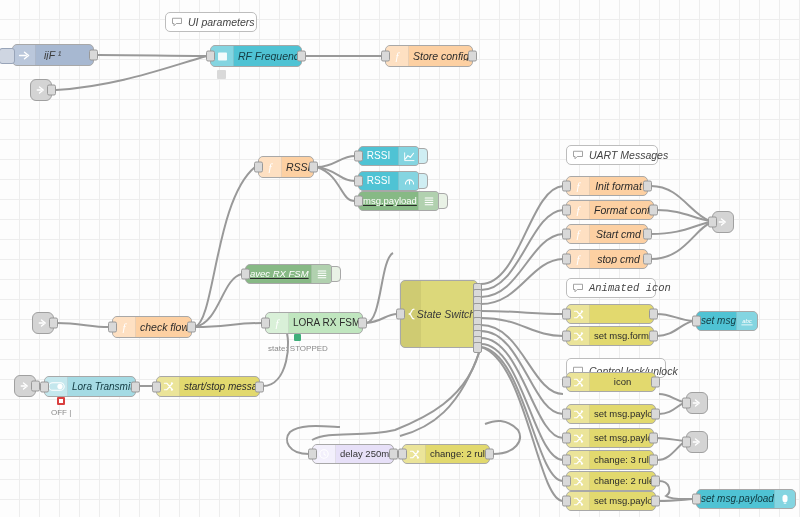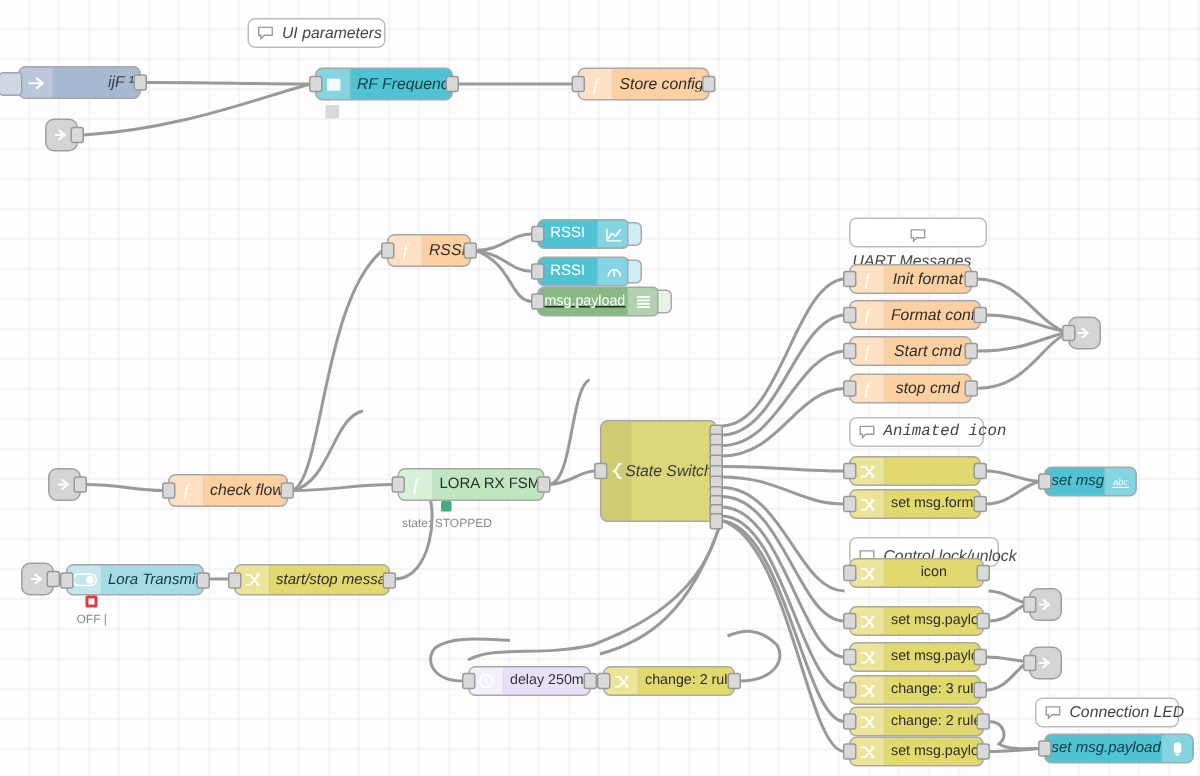--- a/index.html
+++ b/index.html
@@ -214,21 +214,21 @@
 
   <div class="comment" style="left:165px;top:12px;width:92px;">
     <span class="cico">
       <svg width="12" height="12" viewBox="0 0 16 16">
           <path d="M2 3h12v7H7l-3 3v-3H2z" fill="none" stroke="#999" stroke-width="1.2"></path>
         </svg>
     </span>
     <span class="lbl">UI parameters</span>
   </div>
 
-  <div class="comment" style="left:566px;top:145px;width:92px;flex-direction:column;">
+  <div class="comment" style="left:566px;top:145px;width:92px;">
     <span class="cico">
       <svg width="12" height="12" viewBox="0 0 16 16">
           <path d="M2 3h12v7H7l-3 3v-3H2z" fill="none" stroke="#999" stroke-width="1.2"></path>
         </svg>
     </span>
     <span class="lbl">UART Messages</span>
   </div>
 
   <div class="comment" style="left:566px;top:278px;width:90px;font-family:Liberation Mono, monospace;">
     <span class="cico">
@@ -241,30 +241,22 @@
 
   <div class="comment" style="left:566px;top:358px;width:100px;align-items:flex-end;">
     <span class="cico">
       <svg width="12" height="12" viewBox="0 0 16 16">
           <path d="M2 3h12v7H7l-3 3v-3H2z" fill="none" stroke="#999" stroke-width="1.2"></path>
         </svg>
     </span>
     <span class="lbl">Control lock/unlock</span>
   </div>
 
-  <div class="comment" style="left:690px;top:465px;width:96px;">
-    <span class="cico">
-      <svg width="12" height="12" viewBox="0 0 16 16">
-          <path d="M2 3h12v7H7l-3 3v-3H2z" fill="none" stroke="#999" stroke-width="1.2"></path>
-        </svg>
-    </span>
-    <span class="lbl">Connection LED</span>
-  </div>
-
-  <div class="node n-inject" style="left:12px;top:44px;width:82px;height:22px;gap:28px;">
+
+  <div class="node n-inject" style="left:12px;top:44px;width:82px;height:22px;">
     <span class="ico" style="background:rgba(255,255,255,0.22);">
       <svg width="13" height="13" viewBox="0 0 16 16">
           <path d="M2 8h8M8 4l5 4-5 4" fill="none" stroke="#ffffff" stroke-width="1.8" stroke-linecap="round" stroke-linejoin="round"></path>
         </svg>
     </span>
     <span class="lbl" style="text-align:left;padding-left:8px;color:#3b3b3b;">ijF ¹</span>
     <span class="port out"></span>
     <span style="position:absolute;left:-14px;top:3px;width:14px;height:14px;background:#cfd6e2;border:1px solid #98a4b8;border-radius:3px;"></span>
   </div>
 
@@ -337,20 +329,30 @@
     <span class="lbl" style="color:#ffffff;font-size:9.5px;">msg.payload</span>
     <span class="ico-r" style="background:rgba(255,255,255,0.35);">
       <svg width="12" height="12" viewBox="0 0 16 16">
           <path d="M3 4h10M3 7h10M3 10h10M3 13h10" stroke="#ffffff" stroke-width="1.6" stroke-linecap="round"></path>
         </svg>
     </span>
     <span class="port in"></span>
     <span class="dbgtab"></span>
   </div>
 
+  <div class="node n-debug" style="left:245px;top:264px;width:88px;height:20px;">
+    <span class="lbl" style="color:#ffffff;font-size:9.5px;">avec RX FSM</span>
+    <span class="ico-r" style="background:rgba(255,255,255,0.35);">
+      <svg width="12" height="12" viewBox="0 0 16 16">
+          <path d="M3 4h10M3 7h10M3 10h10M3 13h10" stroke="#ffffff" stroke-width="1.6" stroke-linecap="round"></path>
+        </svg>
+    </span>
+    <span class="port in"></span>
+    <span class="dbgtab"></span>
+  </div>
 
 
   <div class="node n-func" style="left:112px;top:316px;width:80px;height:22px;">
     <span class="ico" style="background:rgba(255,255,255,0.35);">
       <svg width="12" height="14" viewBox="0 0 12 16">
           <text x="6" y="12.5" font-family="Liberation Serif,serif" font-style="italic" font-size="13" fill="#ffffff" text-anchor="middle">f</text>
         </svg>
     </span>
     <span class="lbl">check flow</span>
     <span class="port in"></span>

